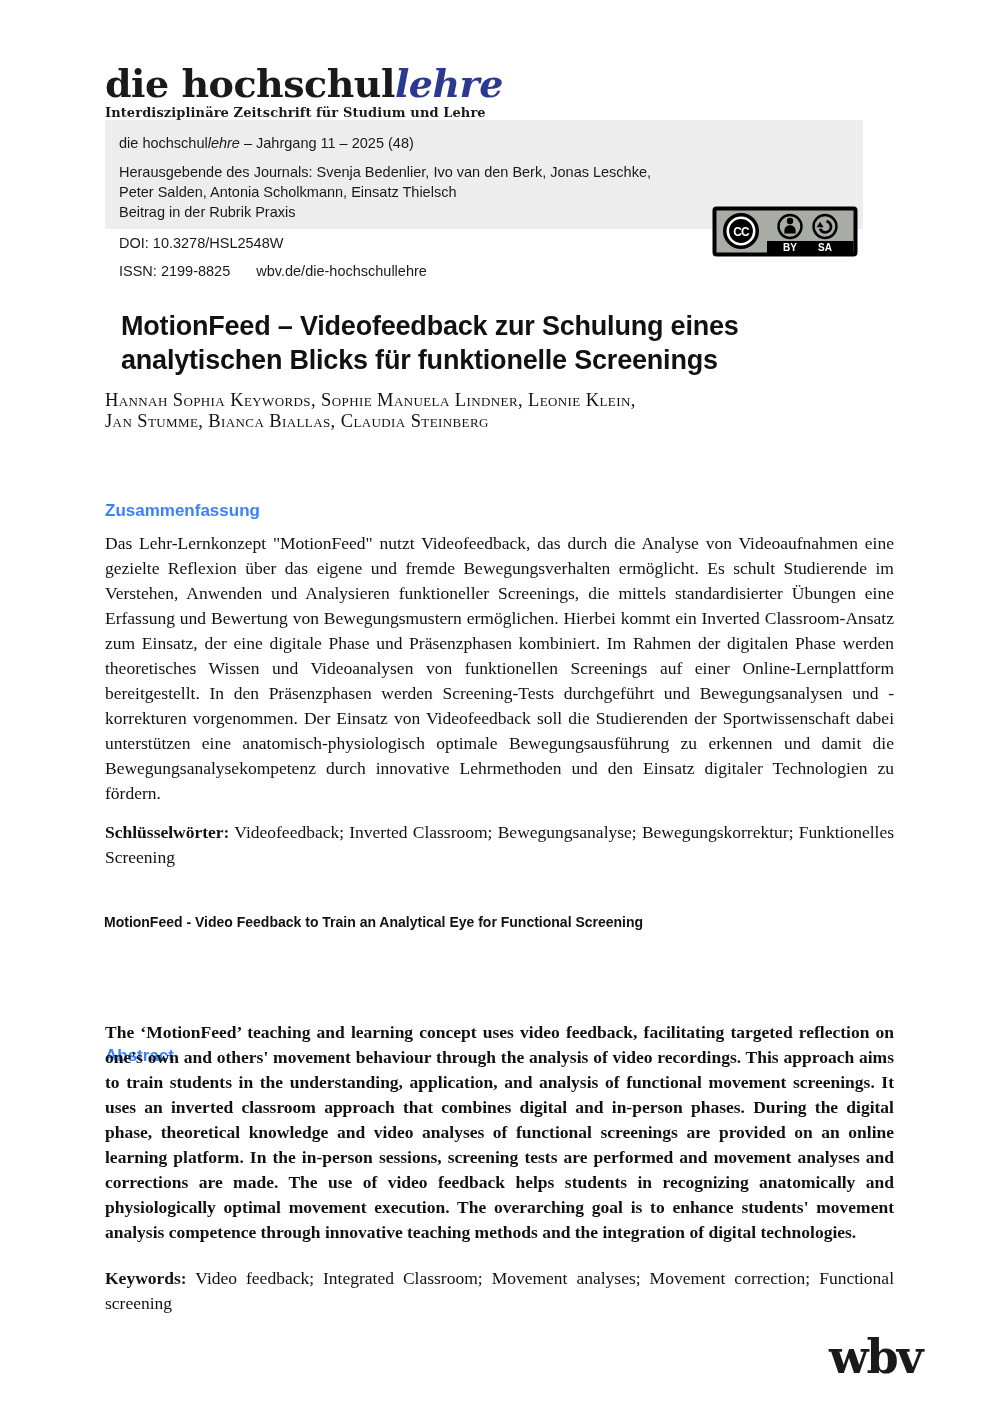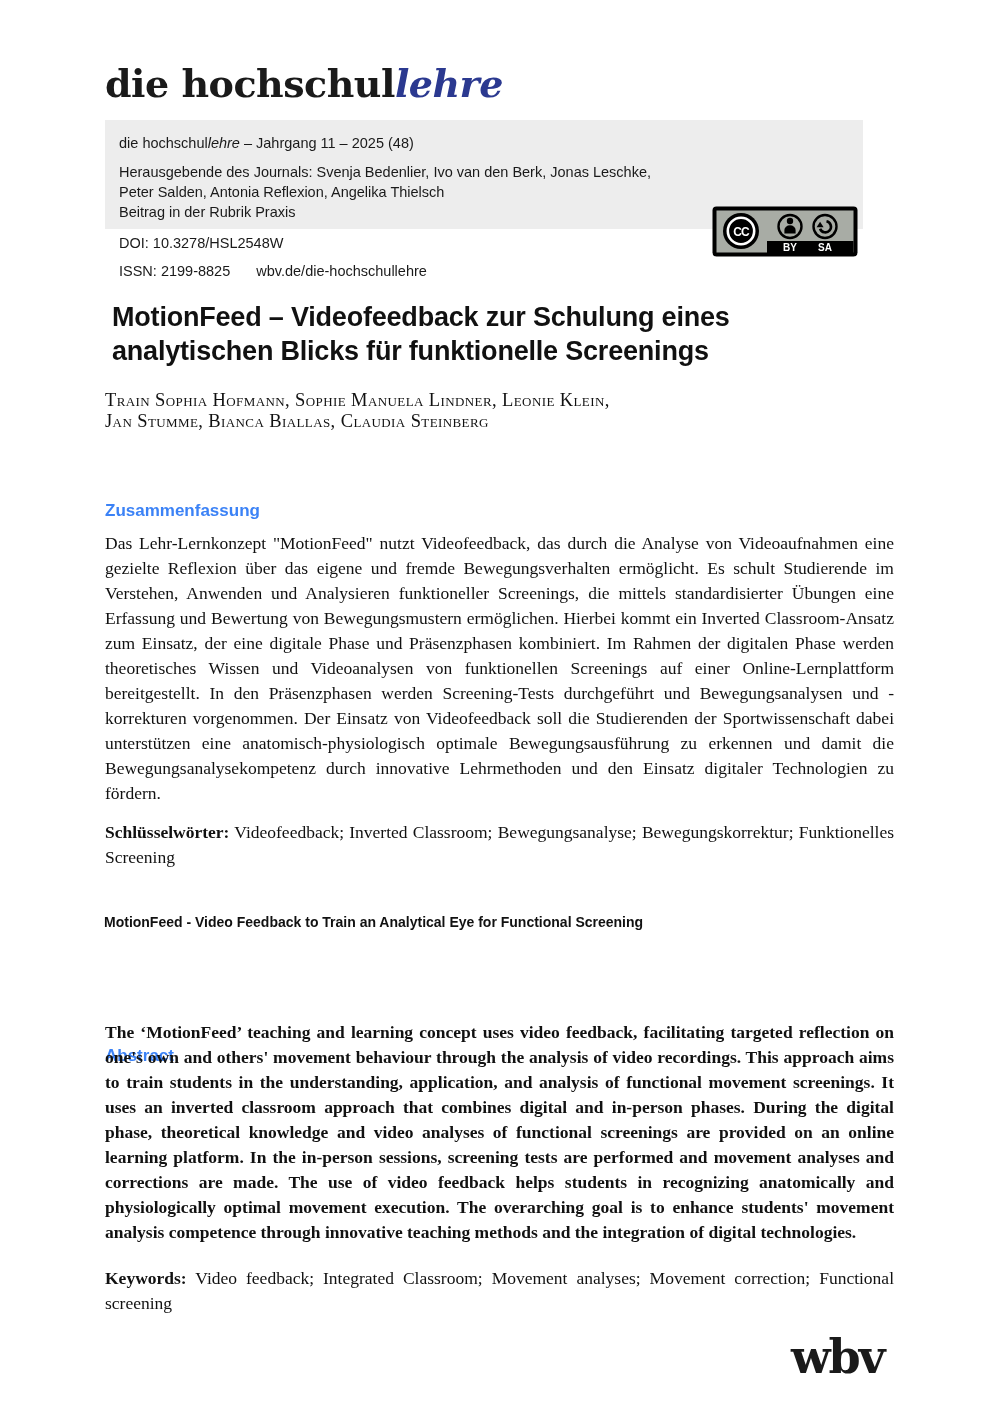--- a/index.html
+++ b/index.html
@@ -63,38 +63,39 @@
   .title-en {
     position: absolute; left: 104px; top: 908px; width: 800px;
     font-size: 14px; font-weight: bold; line-height: 28px; color: #111;
   }
   .abs-en { top: 1020px; font-weight: bold; }
   .kw-en  { top: 1266px; }
   .kw-label { font-weight: bold; }
 
   
   .wbv-logo {
-    position: absolute; left: 791px; top: 1334px;
+    position: absolute; left: 829px; top: 1334px;
     font-family: "DejaVu Serif", serif; font-weight: bold; font-size: 46px;
     letter-spacing: -2px; color: #1a1a1a; line-height: 1;
   }
 </style>
 </head>
 <body>
 
 <div class="page">
 
   <div class="masthead">
     <div class="logo-line"><span>die hochschul</span><span class="logo-blue">lehre</span></div>
+    <div class="logo-tagline">Interdisziplinäre Zeitschrift für Studium und Lehre</div>
   </div>
 
   <div class="metabox">
     <div class="journal-line"><span>die hochschul</span><span class="ital">lehre</span><span> – Jahrgang 11 – 2025 (48)</span></div>
     <div>Herausgebende des Journals: Svenja Bedenlier, Ivo van den Berk, Jonas Leschke,</div>
-    <div>Peter Salden, Antonia Reflexion, Angelika Thielsch</div>
+    <div>Peter Salden, Antonia Scholkmann, Einsatz Thielsch</div>
     <div>Beitrag in der Rubrik Praxis</div>
     <div class="doi-line">DOI: 10.3278/HSL2548W</div>
     <div class="issn-line"><span>ISSN: 2199-8825</span><span class="website">wbv.de/die-hochschullehre</span></div>
   </div>
 
   <div class="badge">
     <svg width="146" height="51" viewBox="0 0 146 51">
       <rect x="0.5" y="0.5" width="145" height="50" rx="4" fill="#000000"></rect>
       <rect x="4.5" y="4.5" width="137" height="42" fill="#a8aca5"></rect>
       <rect x="55" y="35" width="86.5" height="12" fill="#000000"></rect>
@@ -114,24 +115,24 @@
       <g>
         <circle cx="113" cy="20.5" r="11.5" fill="none" stroke="#000000" stroke-width="2.4"></circle>
         <path d="M114.5,15.3 a5.6,5.6 0 1 1 -6.4,7.4" fill="none" stroke="#000000" stroke-width="2.6"></path>
         <polygon points="104.6,21.2 111.6,21.2 108.1,15.8" fill="#000000"></polygon>
       </g>
       <text x="78" y="44.8" fill="#ffffff" font-family="Liberation Sans, sans-serif" font-size="10" font-weight="bold" text-anchor="middle">BY</text>
       <text x="113" y="44.8" fill="#ffffff" font-family="Liberation Sans, sans-serif" font-size="10" font-weight="bold" text-anchor="middle">SA</text>
     </svg>
   </div>
 
-  <h1 class="title-de" style="margin:8px;">MotionFeed – Videofeedback zur Schulung eines analytischen Blicks für funktionelle Screenings</h1>
+  <h1 class="title-de" style="margin:17px;">MotionFeed – Videofeedback zur Schulung eines analytischen Blicks für funktionelle Screenings</h1>
 
   <div class="authors">
-    <div>Train Sophia Hofmann, Sophie Manuela Lindner, Leonie Klein,</div>
+    <div>Hannah Sophia Keywords, Sophie Manuela Lindner, Leonie Klein,</div>
     <div>Jan Stumme, Bianca Biallas, Claudia Steinberg</div>
   </div>
 
   <div class="sec-heading h-zusammenfassung">Zusammenfassung</div>
   <p class="body-par abs-de" style="margin:0;" lang="de">Das Lehr-Lernkonzept "MotionFeed" nutzt Videofeedback, das durch die Analyse von Videoaufnahmen eine gezielte Reflexion über das eigene und fremde Bewegungsverhalten ermöglicht. Es schult Studierende im Verstehen, Anwenden und Analysieren funktioneller Screenings, die mittels standardisierter Übungen eine Erfassung und Bewertung von Bewegungsmustern ermöglichen. Hierbei kommt ein Inverted Classroom-Ansatz zum Einsatz, der eine digitale Phase und Präsenzphasen kombiniert. Im Rahmen der digitalen Phase werden theoretisches Wissen und Videoanalysen von funktionellen Screenings auf einer Online-Lernplattform bereitgestellt. In den Präsenzphasen werden Screening-Tests durchgeführt und Bewegungsanalysen und -korrekturen vorgenommen. Der Einsatz von Videofeedback soll die Studierenden der Sportwissenschaft dabei unterstützen eine anatomisch-physiologisch optimale Bewegungsausführung zu erkennen und damit die Bewegungsanalysekompetenz durch innovative Lehrmethoden und den Einsatz digitaler Technologien zu fördern.</p>
   <p class="body-par kw-de" style="margin:0;" lang="de"><span class="kw-label">Schlüsselwörter:</span><span> Videofeedback; Inverted Classroom; Bewegungsanalyse; Bewegungskorrektur; Funktionelles Screening</span></p>
 
   <h2 class="title-en" style="margin:0;">MotionFeed - Video Feedback to Train an Analytical Eye for Functional Screening</h2>
 
   <div class="sec-heading h-abstract">Abstract</div>

